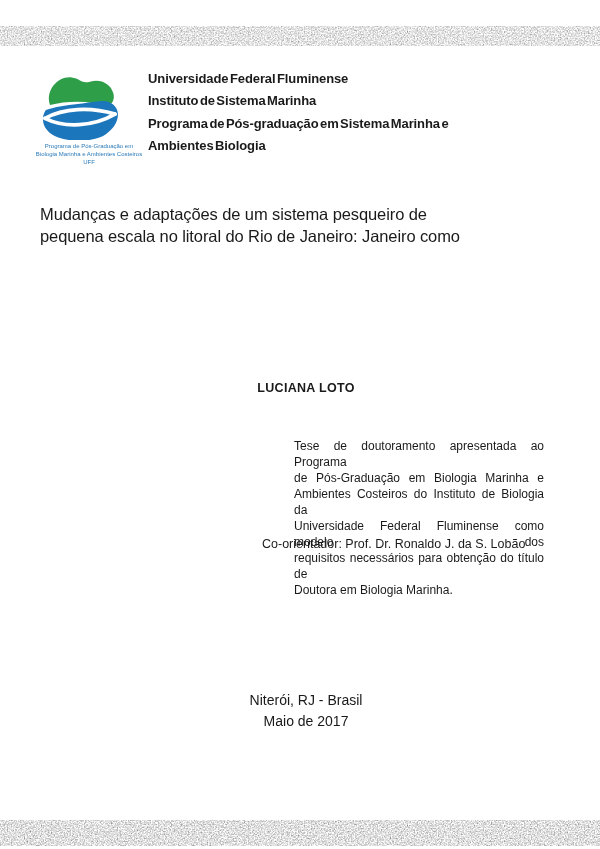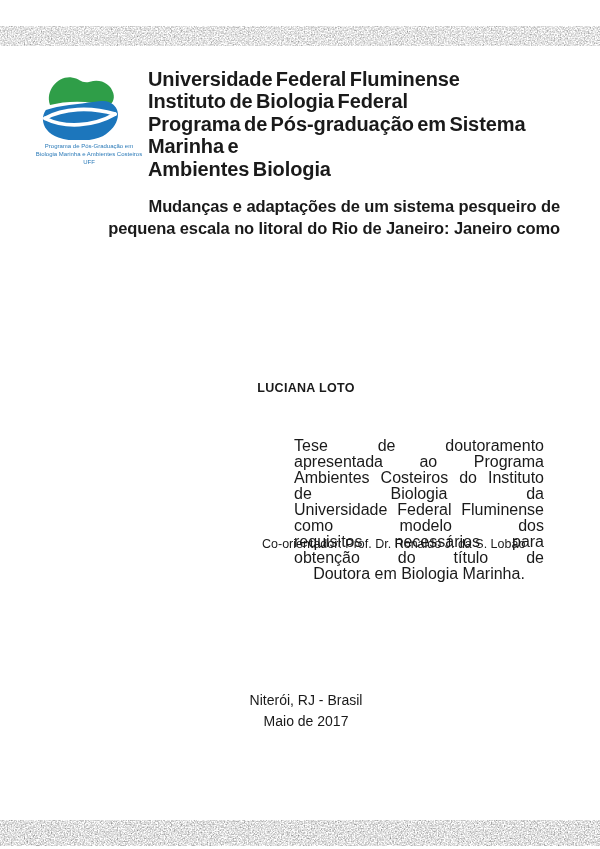--- a/index.html
+++ b/index.html
@@ -16,43 +16,43 @@
   .logo-wrap{position:absolute;left:36px;top:70px;width:120px;}
   .logo-graphic{display:block;margin-left:2px;}
   .logo-caption{
     position:absolute;left:-14px;top:72px;width:134px;text-align:center;
     font-size:6px;line-height:8px;color:#2b7ab8;letter-spacing:0;
   }
 
   
   .header-block{
     position:absolute;left:148px;top:68px;width:430px;
-    font-size:20px;font-weight:bold;line-height:22.4px;word-spacing:-2px;
+    font-size:13px;font-weight:bold;line-height:22.4px;word-spacing:-2px;
     letter-spacing:-0.1px;
   }
 
   
   .title-block{
-    position:absolute;left:40px;top:196px;width:520px;text-align:right;
-    font-size:16.5px;font-weight:bold;line-height:21.5px;letter-spacing:-0.1px;
+    position:absolute;left:40px;top:204px;width:520px;text-align:left;
+    font-size:16.5px;font-weight:normal;line-height:21.5px;letter-spacing:-0.1px;
   }
 
   
   .author-block{
     position:absolute;left:6px;top:381px;width:600px;text-align:center;
     font-size:12.5px;font-weight:bold;letter-spacing:.3px;
   }
 
   
   .note-block{
     position:absolute;left:294px;top:438px;width:250px;
-    font-size:16px;line-height:16px;
+    font-size:12px;line-height:16px;
   }
   .note-block .j{text-align:justify;text-align-last:justify;}
-  .note-block .last{text-align:center;}
+  .note-block .last{text-align:left;}
 
   
   .advisors-block{
     position:absolute;left:262px;top:536px;width:300px;
     font-size:12.5px;line-height:17.5px;
   }
 
   
   .footer-block{
     position:absolute;left:6px;top:690px;width:600px;text-align:center;
@@ -83,34 +83,35 @@
     </svg>
     <div class="logo-caption">
       <div>Programa de Pós-Graduação em</div>
       <div>Biologia Marinha e Ambientes Costeiros</div>
       <div>UFF</div>
     </div>
   </div>
 
   <div class="header-block">
     <div>Universidade Federal Fluminense</div>
-    <div>Instituto de Biologia Federal</div>
+    <div>Instituto de Sistema Marinha</div>
     <div>Programa de Pós-graduação em Sistema Marinha e</div>
     <div>Ambientes Biologia</div>
   </div>
 
   <div class="title-block">
     <div>Mudanças e adaptações de um sistema pesqueiro de</div>
     <div>pequena escala no litoral do Rio de Janeiro: Janeiro como</div>
   </div>
 
   <div class="author-block">LUCIANA LOTO</div>
 
   <div class="note-block">
     <div class="j">Tese de doutoramento apresentada ao Programa</div>
+    <div class="j">de Pós-Graduação em Biologia Marinha e</div>
     <div class="j">Ambientes Costeiros do Instituto de Biologia da</div>
     <div class="j">Universidade Federal Fluminense como modelo dos</div>
     <div class="j">requisitos necessários para obtenção do título de</div>
     <div class="last">Doutora em Biologia Marinha.</div>
   </div>
 
   <div class="advisors-block">
     <div>Co-orientador: Prof. Dr. Ronaldo J. da S. Lobão</div>
   </div>
 

